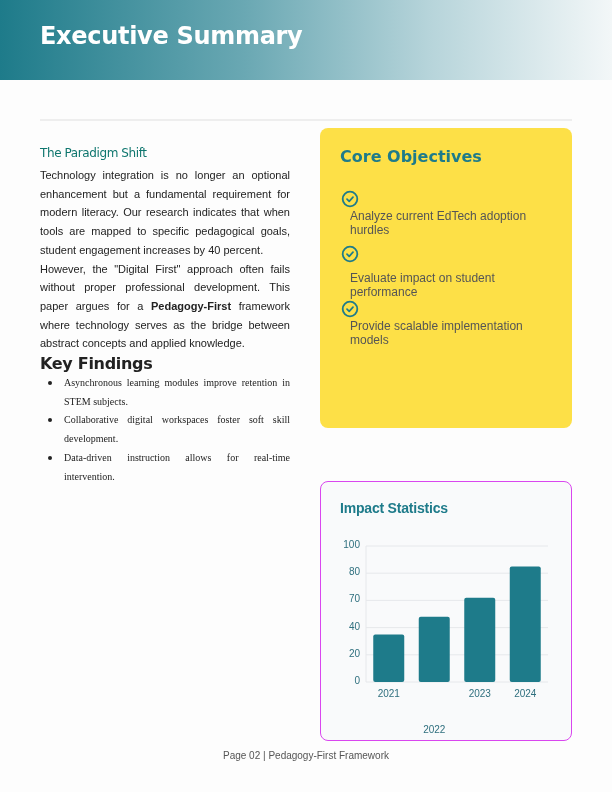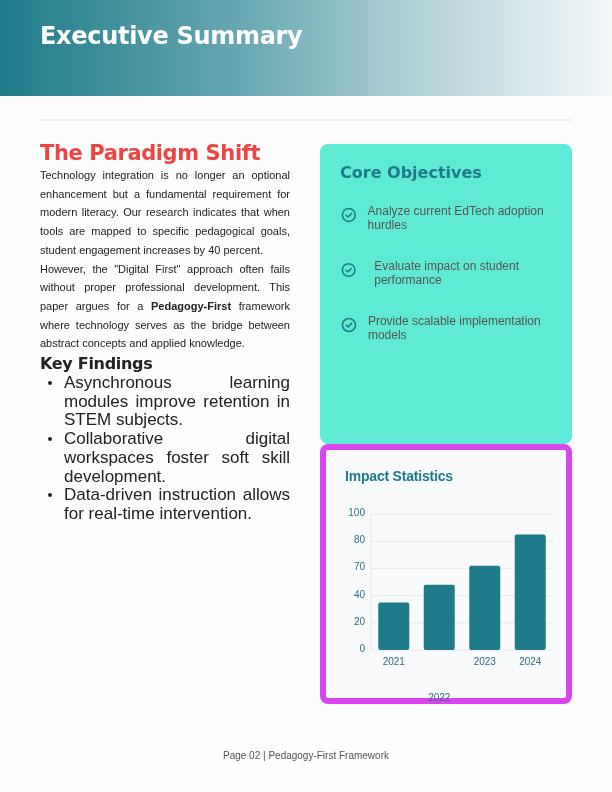--- a/index.html
+++ b/index.html
@@ -1,63 +1,63 @@
 <!DOCTYPE html>
 <html><head>
 <meta charset="utf-8">
 <style>
   * { box-sizing: border-box; margin: 0; padding: 0; }
   html, body { width: 612px; height: 792px; background: #fdfdfd; overflow: hidden; }
   body { font-family: "Liberation Sans", "DejaVu Sans", sans-serif; color: #222; position: relative; }
 
   .header {
-    position: absolute; left: 0; top: 0; width: 612px; height: 96px;
+    position: absolute; left: 0; top: 0; width: 612px; height: 80px;
     background: linear-gradient(90deg, #1e7b8a 0%, #6aa8b3 40%, #b6d4da 70%, #f3f7f8 100%);
   }
   .header h1 {
     position: absolute; left: 40px; top: 22px;
     font-family: "DejaVu Sans", sans-serif; font-weight: bold;
     font-size: 24px; color: #ffffff; letter-spacing: -0.3px;
   }
   .divider { position: absolute; left: 40px; top: 119px; width: 532px; height: 2px; background: #eeeeee; }
 
   .left { position: absolute; left: 40px; top: 140px; width: 250px; }
   .left h2 {
-    font-family: "DejaVu Sans", sans-serif; font-weight: bold; font-size: 21px;
-    color: #ef4444; letter-spacing: -0.4px; line-height: 26px;
+    font-family: "DejaVu Sans", sans-serif; font-weight: normal; font-size: 12px;
+    color: #0f766e; letter-spacing: -0.4px; line-height: 26px;
   }
   .left p {
     font-size: 11px; line-height: 18.7px; text-align: justify; color: #222;
   }
   .left h3 {
     font-family: "DejaVu Sans", sans-serif; font-weight: bold; font-size: 16px;
     color: #222; letter-spacing: -0.3px; line-height: 20px; margin-top: 1px;
   }
   .left ul { list-style: none; margin-top: 0; }
   .left li {
-    position: relative; padding-left: 24px; font-size: 17px; line-height: 18.7px;
-    text-align: justify; color: #222;
+    position: relative; padding-left: 24px; font-size: 10px; line-height: 18.7px;
+    text-align: justify; color: #222; font-family: Liberation Serif, serif;
   }
   .left li .bullet { position: absolute; left: 8px; top: 7px; width: 4px; height: 4px; border-radius: 50%; background: #222; }
 
   .card-obj {
-    position: absolute; left: 320px; top: 144px; width: 252px; height: 300px;
-    background: #5eead4; border-radius: 8px;
+    position: absolute; left: 320px; top: 128px; width: 252px; height: 300px;
+    background: #fde047; border-radius: 8px;
   }
   .card-obj h2 {
     position: absolute; left: 20px; top: 19px;
     font-family: "DejaVu Sans", sans-serif; font-weight: bold; font-size: 16px; color: #1e7b8a;
   }
-  .obj-item { position: absolute; left: 20px; width: 220px; display: flex; }
+  .obj-item { position: absolute; left: 20px; width: 220px; display: flex; flex-direction: column; }
   .obj-item .icon { width: 20px; height: 20px; margin-top: 1px; }
   .obj-item .text { margin-left: 10px; font-size: 12px; line-height: 14px; color: #555; }
 
   .card-stats {
-    position: absolute; left: 320px; top: 444px; width: 252px; height: 260px;
-    background: #f9fafb; border: 6px solid #d946ef; border-radius: 8px;
+    position: absolute; left: 320px; top: 481px; width: 252px; height: 260px;
+    background: #f9fafb; border: 1px solid #d946ef; border-radius: 8px;
   }
   .card-stats h2 {
     position: absolute; left: 19px; top: 18px;
     font-size: 14px; font-weight: bold; color: #1e7b8a; letter-spacing: -0.2px;
   }
   .chart { position: absolute; left: 0; top: 0; width: 252px; height: 260px; }
   .chart svg { position: absolute; left: 0; top: 0; }
   .ylab { position: absolute; font-size: 10px; color: #2e6f7e; text-align: right; width: 24px; }
   .xlab { position: absolute; font-size: 10px; color: #2e6f7e; text-align: center; width: 40px; }
 

